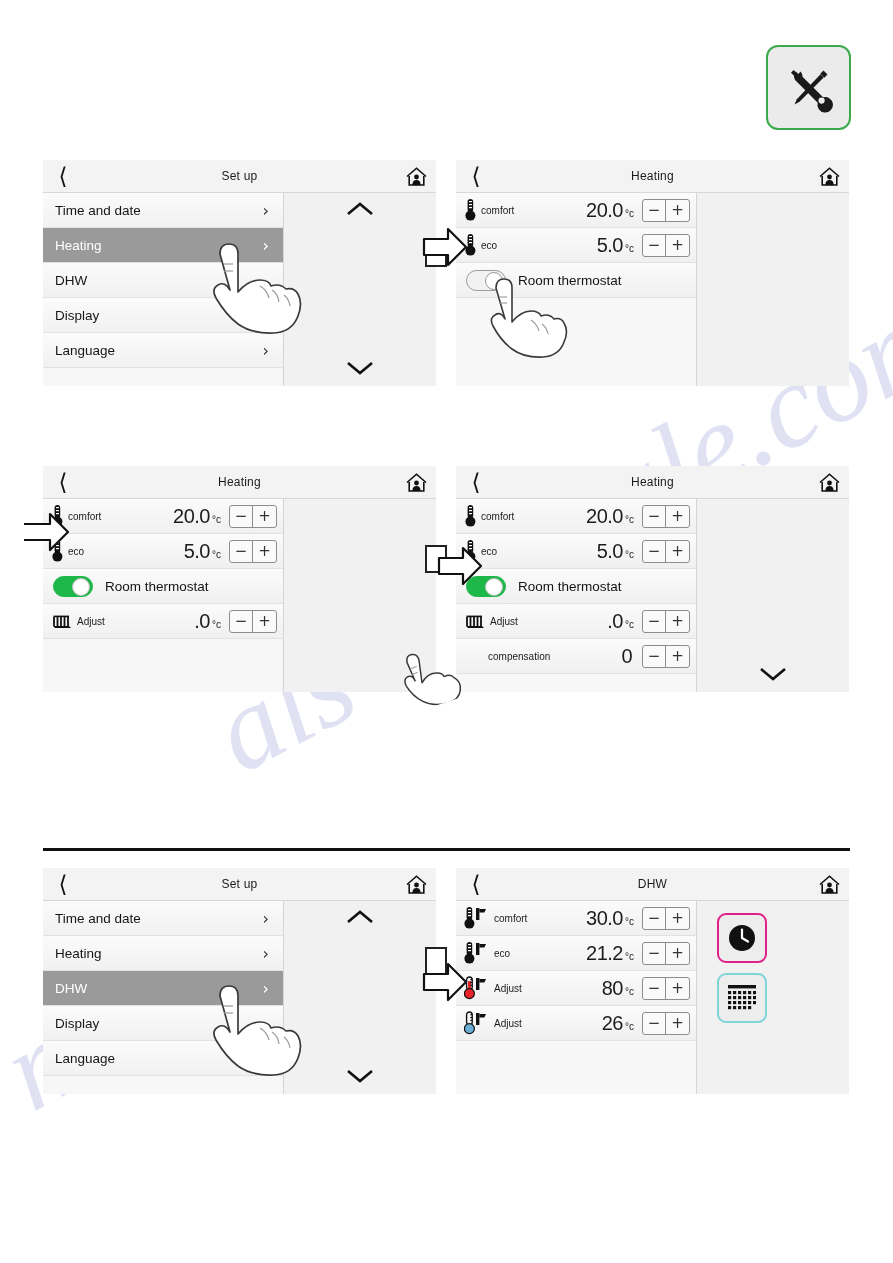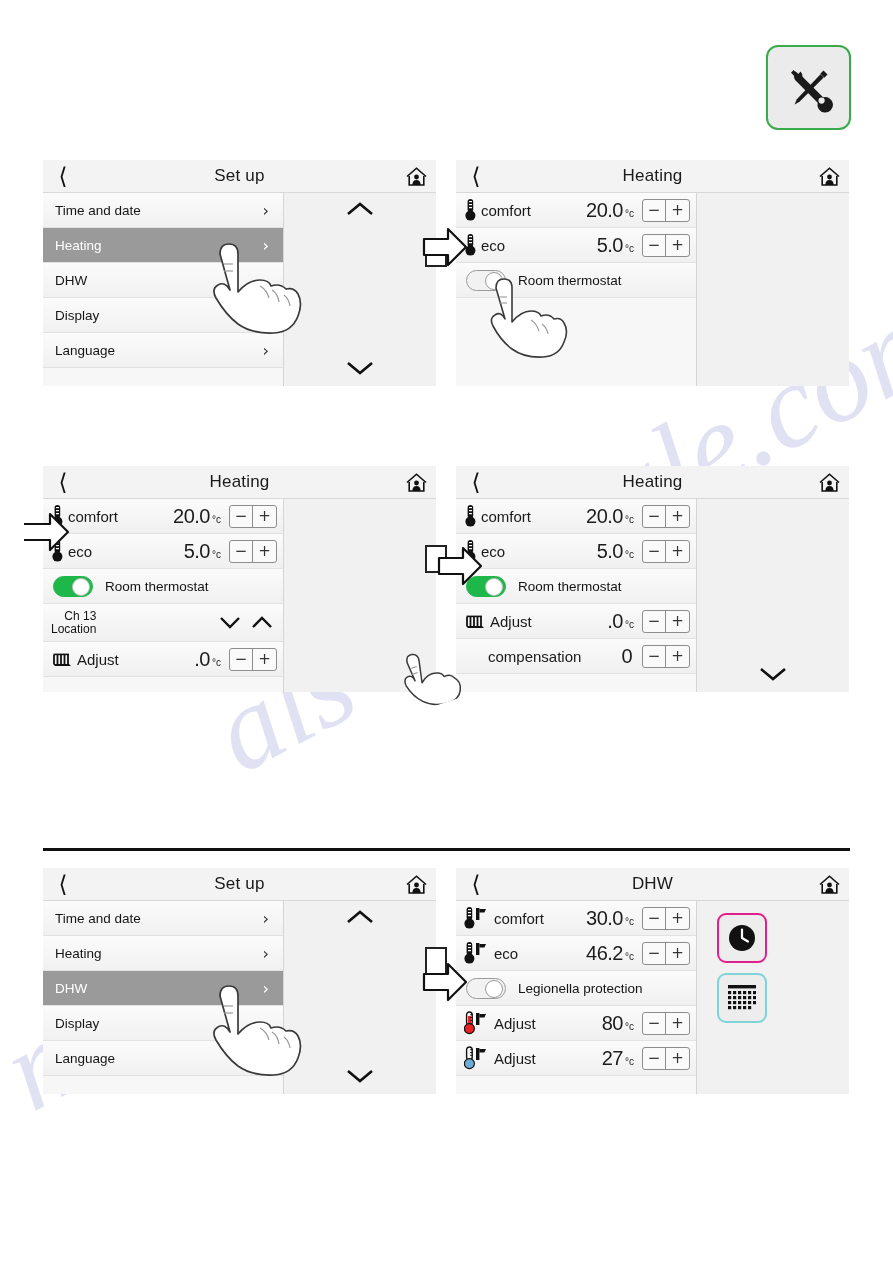--- a/index.html
+++ b/index.html
@@ -60,26 +60,26 @@
     border-bottom: 1px solid #d8d8d8;
     display: flex; align-items: center;
   }
   .back-chev {
     width: 40px; display:flex; align-items:center; justify-content:center;
     font-size: 23px; color:#111; font-family:"DejaVu Sans", sans-serif;
     line-height: 1;
   }
   .title-txt {
     position:absolute; left:0; right:0; text-align:center;
-    font-size: 17px; color:#1a1a1a; letter-spacing:.2px;
+    font-size: 12px; color:#1a1a1a; letter-spacing:.2px;
     pointer-events:none;
   }
   .home-ico { margin-left:auto; margin-right:8px; display:flex; align-items:center; z-index:1;}
 
-  .body-row { display:flex; height: 193px; text-align: right; }
+  .body-row { display:flex; height: 193px; }
   .list-col { width: 240px; background:#f7f7f7; }
   .side-col {
     flex: 1; background:#f1f1f1;
     position: relative;
     border-left: 1px solid #d5d5d5;
   }
   .side-chev {
     position:absolute; left:0; right:0; display:flex; justify-content:center;
     color:#111;
   }
@@ -108,21 +108,21 @@
   .menu-row.sel .chev { color:#fff; }
 
   
   .val-row {
     height: 35px;
     display:flex; align-items:center;
     padding: 0 6px 0 8px;
     border-bottom: 1px solid #e2e2e2;
     background: linear-gradient(#fbfbfb,#f0f0f0);
   }
-  .val-label { font-size: 15px; color:#1a1a1a; margin-left: 4px; }
+  .val-label { font-size: 10px; color:#1a1a1a; margin-left: 4px; }
   .val-num {
     margin-left:auto;
     font-size: 20px; color:#1c1c1c; font-weight: 300;
     font-family:"Liberation Sans", sans-serif;
     letter-spacing: -.5px;
   }
   .val-unit { font-size: 10px; color:#1c1c1c; margin: 6px 0 0 2px; }
   .stepper {
     margin-left: 8px; display:flex;
     border: 1px solid #8d8d8d; border-radius: 3px;
@@ -376,34 +376,20 @@
           <span>−</span>
           <span>+</span>
         </span>
       </div>
       <div class="tog-row">
         <span class="toggle on">
             <span class="knob"></span>
           </span>
         <span class="tog-label">Room thermostat</span>
       </div>
-      <div class="loc-row">
-        <span class="loc-txt">
-          <span>Ch 13</span><br>
-          <span>Location</span>
-        </span>
-        <span class="loc-chevs">
-          <svg width="22" height="13" viewBox="0 0 22 13">
-              <polyline points="2,2 11,11 20,2" fill="none" stroke="#111" stroke-width="2.4"></polyline>
-            </svg>
-          <svg width="22" height="13" viewBox="0 0 22 13">
-              <polyline points="2,11 11,2 20,11" fill="none" stroke="#111" stroke-width="2.4"></polyline>
-            </svg>
-        </span>
-      </div>
       <div class="val-row">
         <svg width="22" height="16" viewBox="0 0 22 16">
             <g stroke="#111" stroke-width="1.8" fill="none">
               <path d="M3 13 V4"></path>
               <path d="M6.5 13 V3"></path>
               <path d="M10 13 V3"></path>
               <path d="M13.5 13 V3"></path>
               <path d="M17 13 V4"></path>
             </g>
             <path d="M2 13 h16 l2 2 h-16z" fill="#111"></path>
@@ -610,32 +596,26 @@
         <svg width="26" height="24" viewBox="0 0 26 24">
             <rect x="2.6" y="1" width="5.6" height="13" rx="2.8" fill="#111"></rect>
             <circle cx="5.4" cy="17.6" r="5" fill="#111"></circle>
             <rect x="4" y="3" width="3" height="1.2" fill="#fff"></rect>
             <rect x="4" y="6" width="3" height="1.2" fill="#fff"></rect>
             <rect x="4" y="9" width="3" height="1.2" fill="#fff"></rect>
             <rect x="12" y="2" width="3.4" height="12" fill="#111"></rect>
             <path d="M15.4 3 h6.6 l-1.6 3.4 h-5z" fill="#111"></path>
           </svg>
         <span class="val-label">eco</span>
-        <span class="val-num">46.2</span>
-        <span class="val-unit">°c</span>
-        <span class="stepper">
-          <span>−</span>
-          <span>+</span>
-        </span>
-      </div>
-      <div class="tog-row">
-        <span class="toggle off">
-            <span class="knob"></span>
-          </span>
-        <span class="tog-label">Legionella protection</span>
+        <span class="val-num">21.2</span>
+        <span class="val-unit">°c</span>
+        <span class="stepper">
+          <span>−</span>
+          <span>+</span>
+        </span>
       </div>
       <div class="val-row">
         <svg width="26" height="24" viewBox="0 0 26 24">
             <rect x="2.6" y="1" width="5.6" height="13" rx="2.8" fill="none" stroke="#111" stroke-width="1.4"></rect>
             <rect x="4" y="5" width="3" height="9" fill="#e8232a"></rect>
             <circle cx="5.4" cy="17.6" r="5" fill="#e8232a" stroke="#111" stroke-width="1.2"></circle>
             <rect x="6.2" y="3.2" width="2.4" height="1" fill="#111"></rect>
             <rect x="6.2" y="6" width="2.4" height="1" fill="#111"></rect>
             <rect x="6.2" y="8.8" width="2.4" height="1" fill="#111"></rect>
             <rect x="12" y="2" width="3.4" height="12" fill="#111"></rect>
@@ -653,21 +633,21 @@
         <svg width="26" height="24" viewBox="0 0 26 24">
             <rect x="2.6" y="1" width="5.6" height="13" rx="2.8" fill="none" stroke="#111" stroke-width="1.4"></rect>
             <circle cx="5.4" cy="17.6" r="5" fill="#6aaed6" stroke="#111" stroke-width="1.2"></circle>
             <rect x="6.2" y="3.2" width="2.4" height="1" fill="#111"></rect>
             <rect x="6.2" y="6" width="2.4" height="1" fill="#111"></rect>
             <rect x="6.2" y="8.8" width="2.4" height="1" fill="#111"></rect>
             <rect x="12" y="2" width="3.4" height="12" fill="#111"></rect>
             <path d="M15.4 3 h6.6 l-1.6 3.4 h-5z" fill="#111"></path>
           </svg>
         <span class="val-label">Adjust</span>
-        <span class="val-num">27</span>
+        <span class="val-num">26</span>
         <span class="val-unit">°c</span>
         <span class="stepper">
           <span>−</span>
           <span>+</span>
         </span>
       </div>
     </div>
     <div class="side-col">
       <div class="sq-btn" id="dhw-clock-btn">
         <svg width="32" height="32" viewBox="0 0 32 32">

